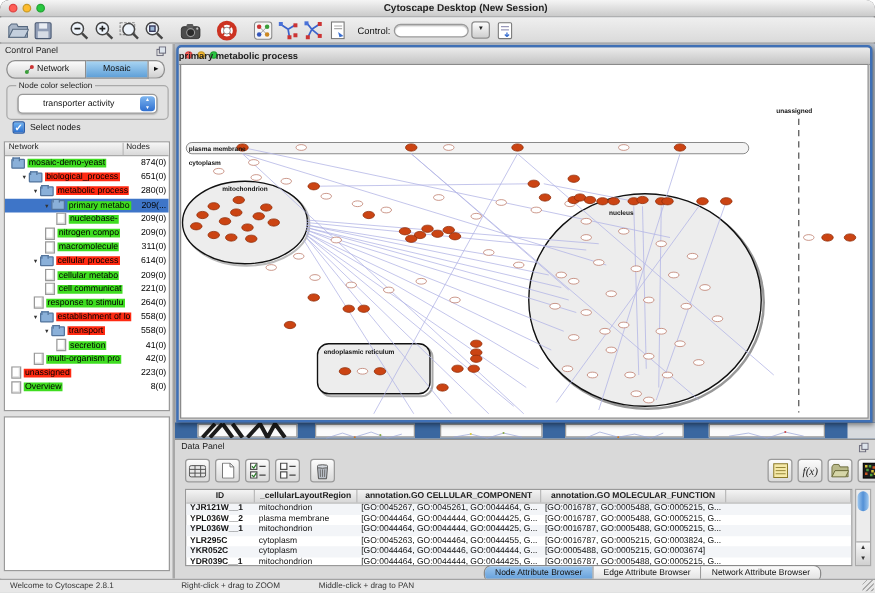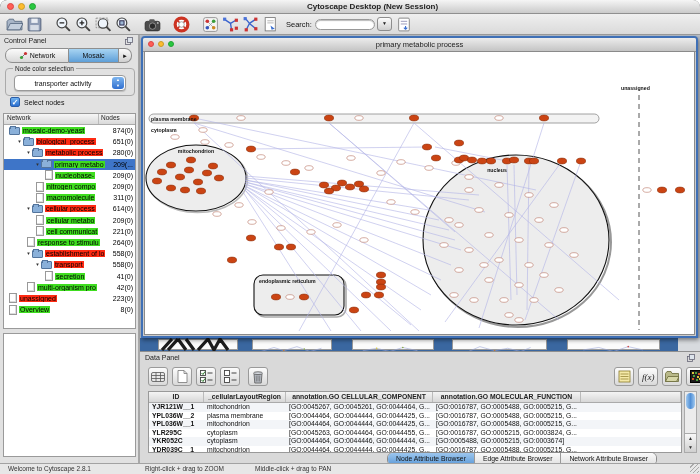--- a/index.html
+++ b/index.html
@@ -66,21 +66,21 @@
   .tcount{margin-left:auto;flex:0 0 auto;padding-right:2px;color:#000;}
   .birdseye{position:absolute;left:3px;top:298px;width:133px;height:124px;background:#fff;border:1px solid #9a9a9a;box-sizing:border-box;}
   
   .desktop{position:absolute;left:140px;top:35px;width:560px;height:428px;background:#b7bfca;}
   .net-window{position:absolute;left:141px;top:36px;width:557px;height:302px;border:2px solid #3f70b6;
     border-radius:4px 4px 0 0;background:#ccc;box-sizing:border-box;box-shadow:1px 2px 4px rgba(0,0,0,.45);}
   .nw-title{position:absolute;left:0;top:0;right:0;height:13px;background:linear-gradient(#ececec,#c4c4c4);
     border-bottom:1px solid #949494;border-radius:2px 2px 0 0;}
   .nw-title .lights{left:5px;top:3px;}
   .nw-title .light{width:6px;height:6px;}
-  .nw-name{position:absolute;left:0;right:0;top:2px;text-align:center;font-size:7.5px;font-weight:normal;color:#222;}
+  .nw-name{position:absolute;left:0;right:0;top:2px;font-size:7.5px;font-weight:bold;color:#222;}
   .nw-canvas{position:absolute;left:1px;right:1px;top:13px;bottom:1px;background:#fff;border:1px solid #8a8a8a;box-sizing:border-box;}
   .nw-canvas svg{position:absolute;left:0;top:0;}
   
   .frag-strip{position:absolute;left:140px;top:338px;width:560px;height:13px;background:#3a67a0;overflow:hidden;}
   .frag{position:absolute;top:1px;height:11px;background:#fbfbfb;border:1px solid #9a9a9a;box-sizing:border-box;}
   .frag svg{width:100%;height:100%;}
   .frag-logo{position:absolute;left:18px;top:0;width:90px;height:13px;}
   .frag-end{position:absolute;right:0;top:0;width:22px;height:13px;background:#d7dade;}
   
   .data-panel{position:absolute;left:140px;top:351px;width:560px;height:112px;background:#d9d9d9;border-top:1px solid #8f8f8f;box-sizing:border-box;}
@@ -193,21 +193,21 @@
         <rect x="11.5" y="1.5" width="3" height="3" fill="#cc3333"></rect>
         <rect x="2.5" y="11.5" width="3" height="3" fill="#cc3333"></rect>
         <rect x="11.5" y="10.5" width="3" height="3" fill="#cc3333"></rect>
       </svg>
     <svg class="tbi" viewBox="0 0 16 16">
         <rect x="3" y="1.5" width="9.5" height="12.5" fill="#fff" stroke="#777" stroke-width=".8"></rect>
         <line x1="5" y1="4.5" x2="11" y2="4.5" stroke="#aaa" stroke-width=".8"></line>
         <line x1="5" y1="6.5" x2="11" y2="6.5" stroke="#aaa" stroke-width=".8"></line>
         <path d="M8 9l4 3-3 1z" fill="#3a6fd0"></path>
       </svg>
-    <span class="search-label">Search:</span>
+    <span class="search-label">Control:</span>
     <input class="search-input" value="" style="">
     <div class="combo-btn">▼</div>
     <svg class="tbi" style="margin-left:4px" viewBox="0 0 16 16">
         <rect x="2.5" y="2" width="10" height="12" rx="1" fill="#fff" stroke="#777" stroke-width=".8"></rect>
         <line x1="4.5" y1="5" x2="10.5" y2="5" stroke="#99b" stroke-width=".9"></line>
         <line x1="4.5" y1="7.5" x2="10.5" y2="7.5" stroke="#99b" stroke-width=".9"></line>
         <path d="M9 9.5v3m0 0l-1.6-1.6M9 12.5l1.6-1.6" stroke="#3a6fd0" stroke-width="1" fill="none"></path>
       </svg>
   </div>
 

